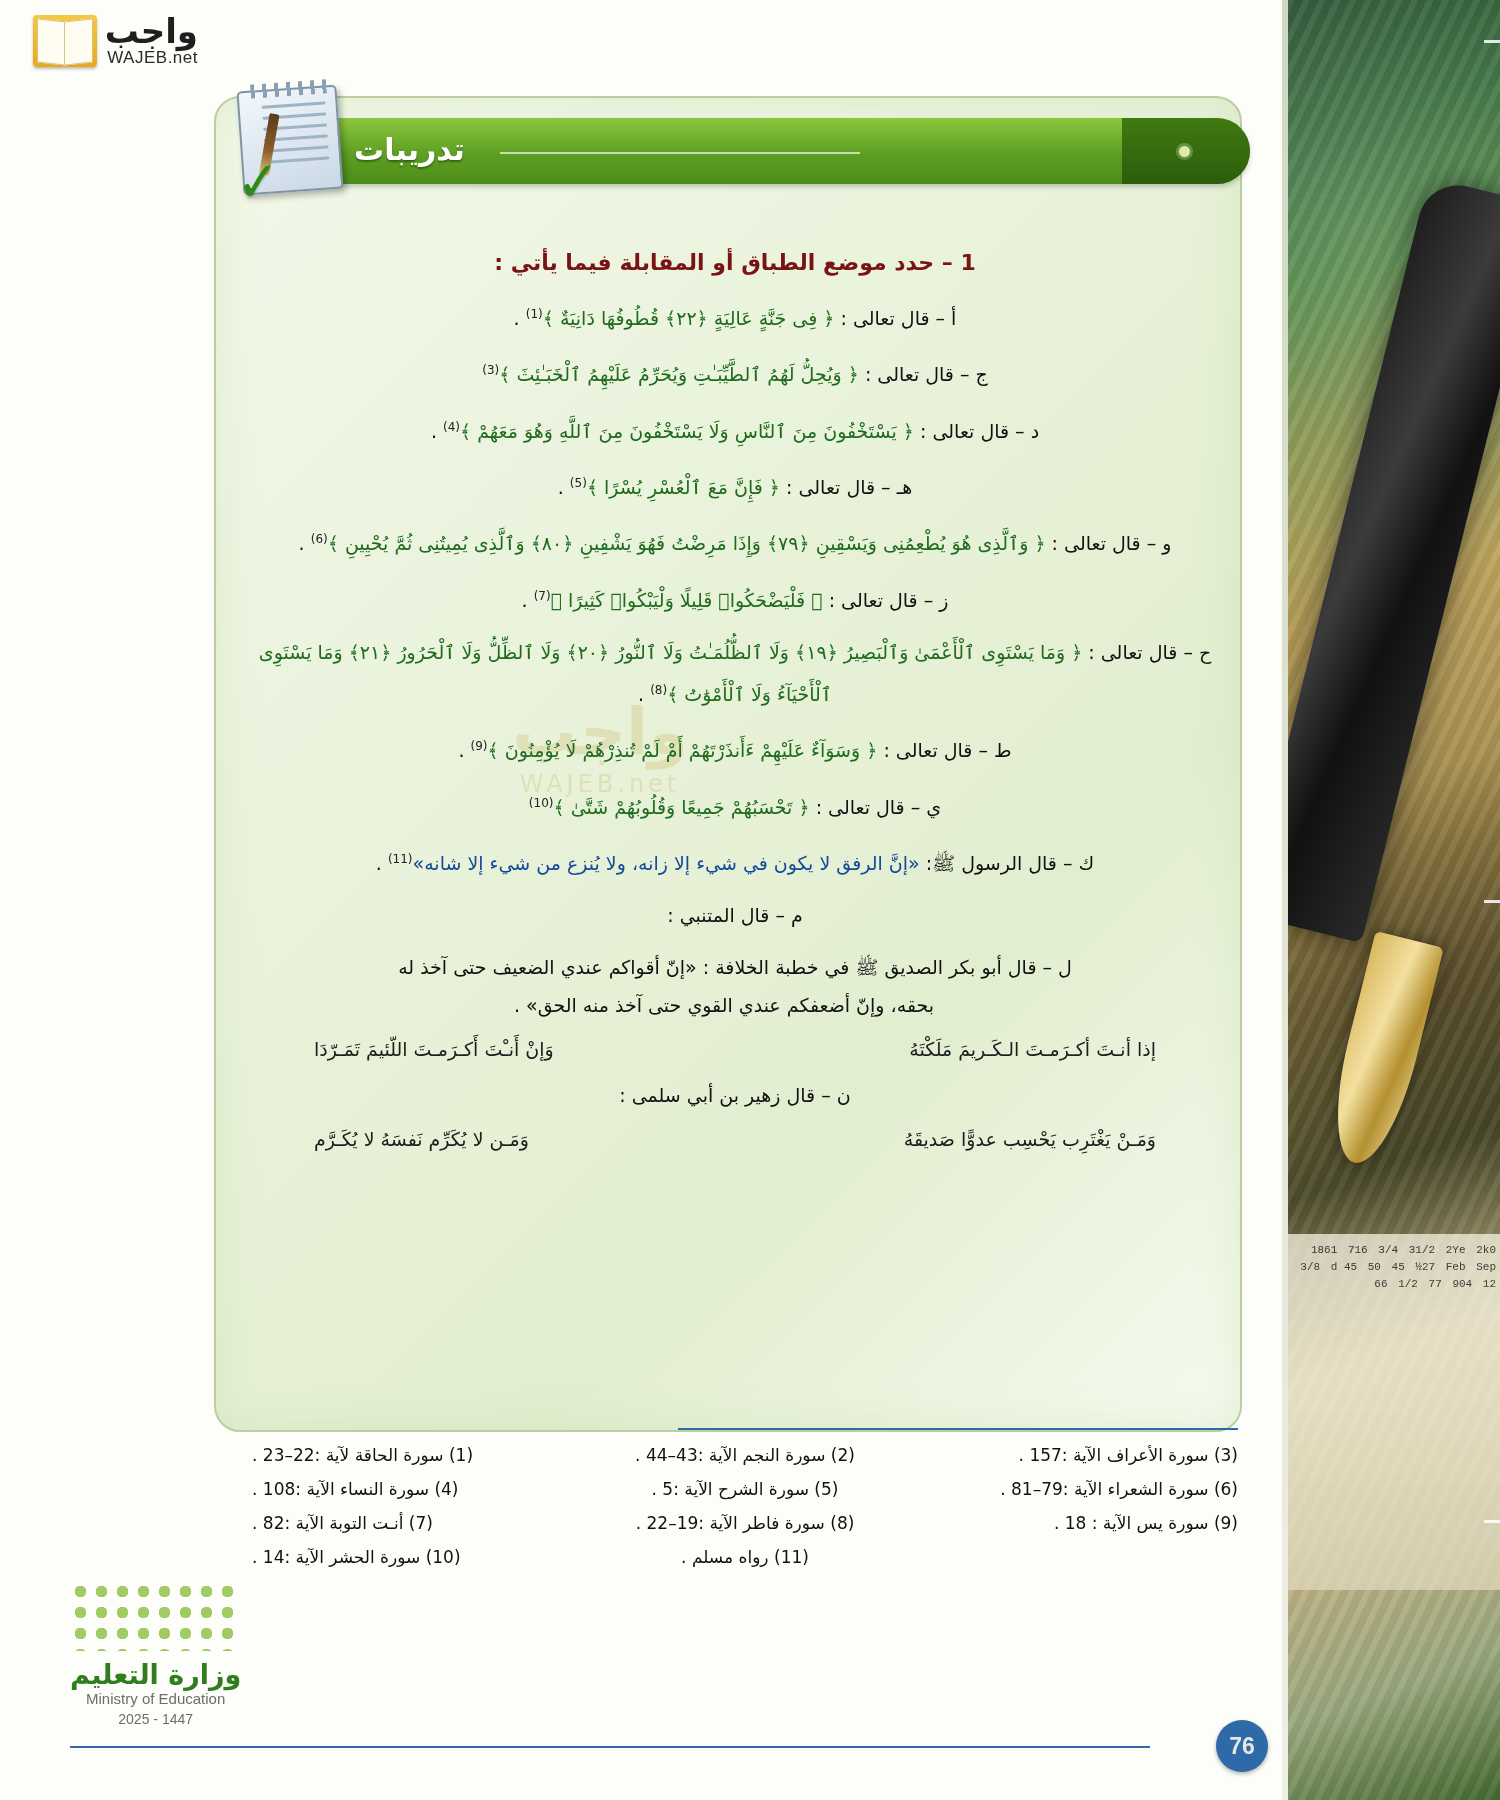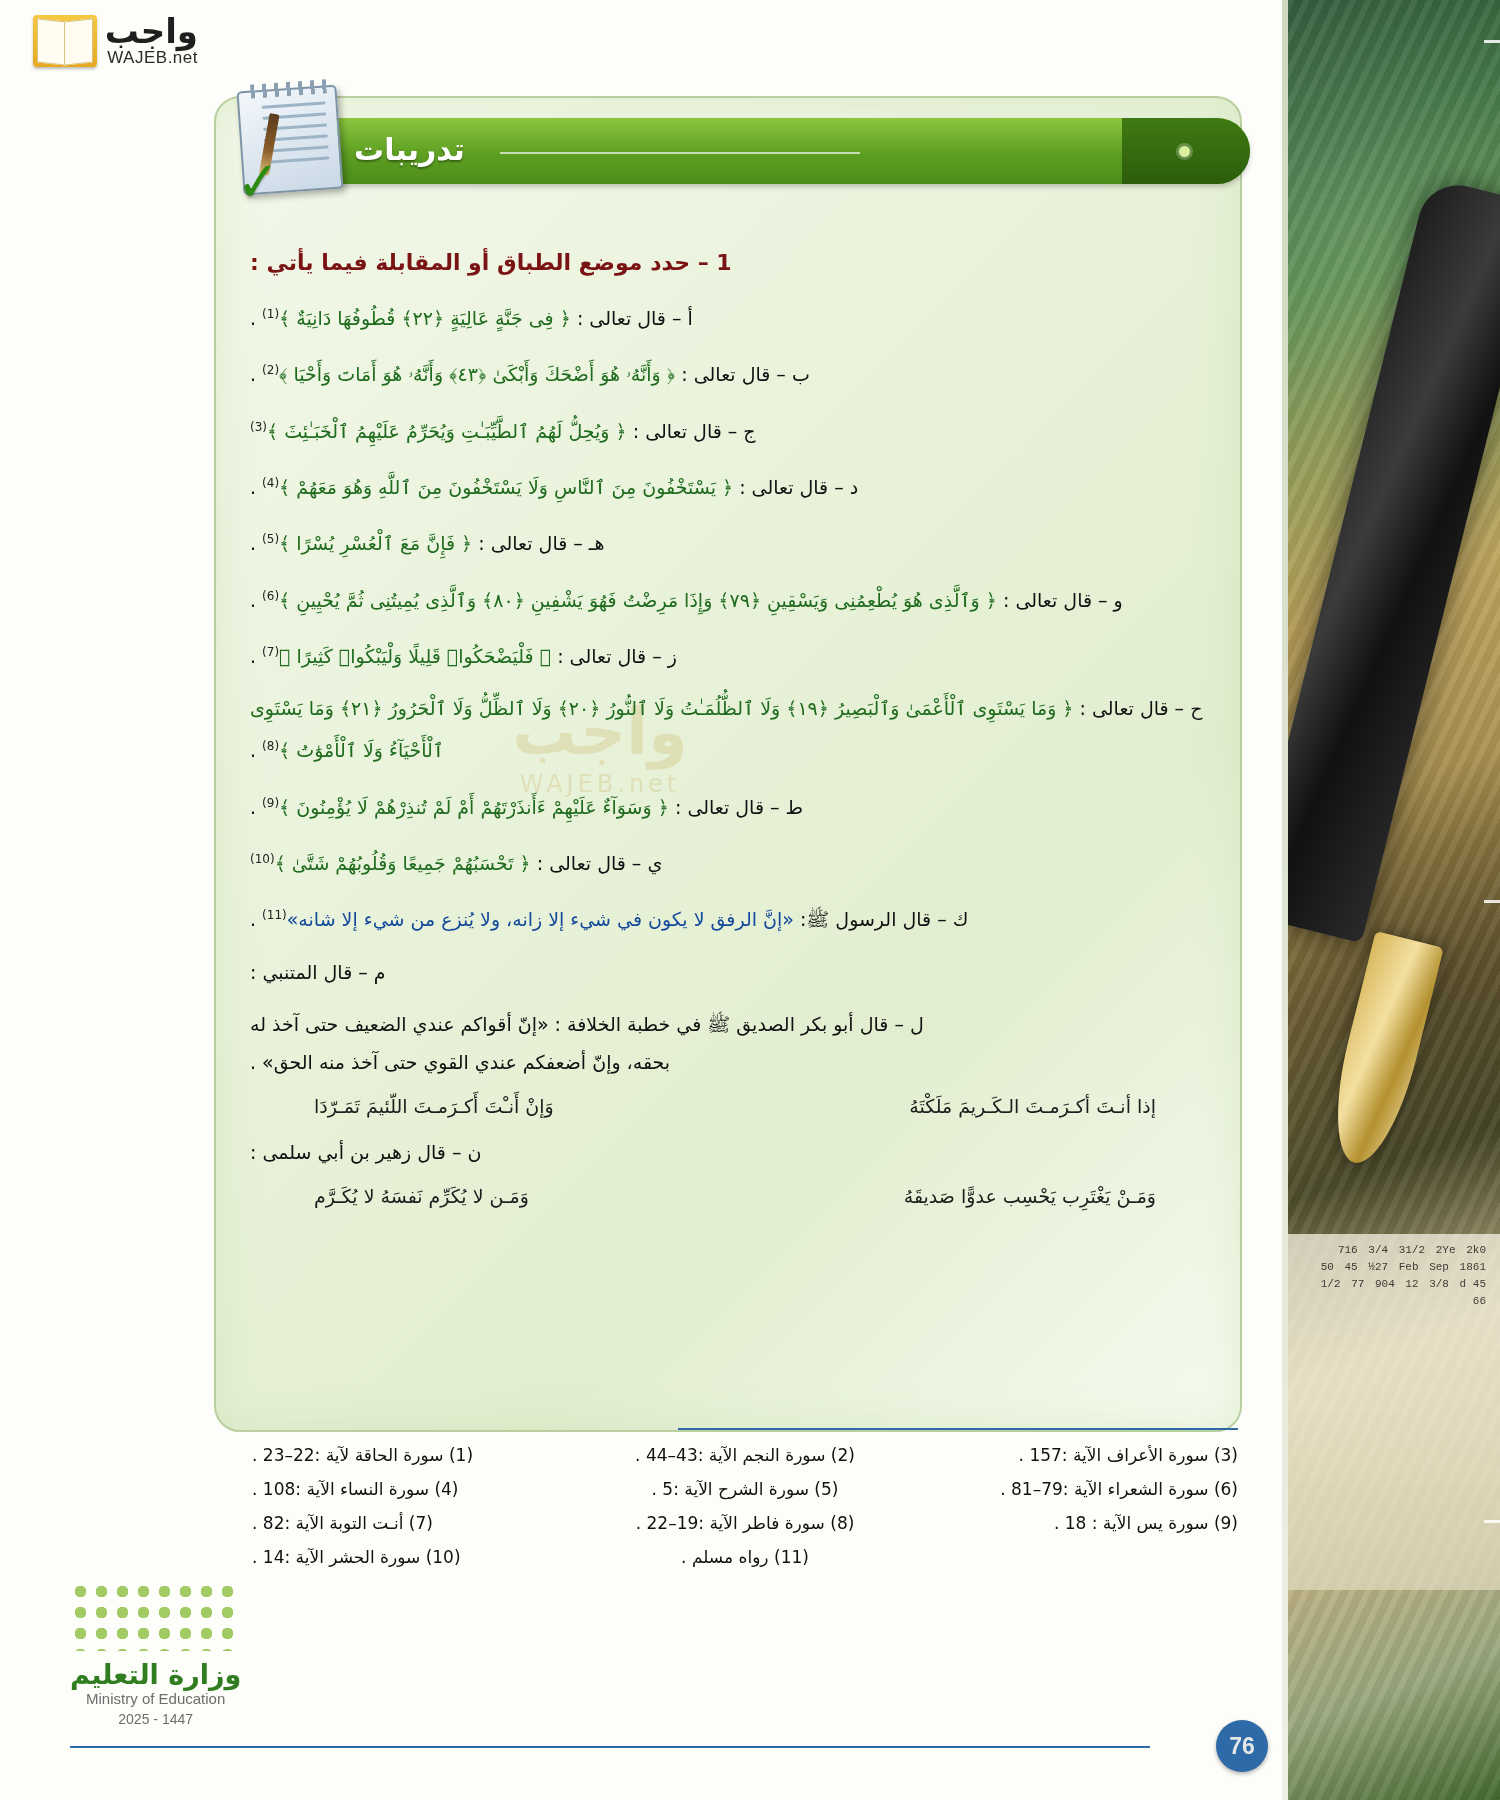--- a/index.html
+++ b/index.html
@@ -44,21 +44,21 @@
     position:absolute;left:28%;top:52%;width:70px;height:230px;
     background:linear-gradient(100deg,#d9b65b,#f3e0a0 40%,#b4902f 70%,#e8d392);
     transform:rotate(14deg);
     border-radius:6px 6px 50% 50%;
     box-shadow:0 0 16px rgba(0,0,0,.45);
   }
   .photo-strip .numbers{
     position:absolute;left:0;right:0;bottom:210px;height:340px;
     background:linear-gradient(180deg, rgba(250,246,230,.86), rgba(224,216,188,.88));
     color:#2e2e2e;font-family:"Liberation Mono",monospace;font-size:11px;
-    line-height:17px;padding:8px 12px;opacity:.85;
+    line-height:17px;padding:8px 2px;opacity:.85;
   }
   .photo-strip .numbers span{display:inline-block;margin:0 2px;}
   .strip-edge{
     position:absolute;top:0;right:212px;width:6px;height:1800px;
     background:linear-gradient(180deg,#cfd8c0,#eef0e4);
   }
   
   .nick{position:absolute;right:0;width:16px;height:3px;background:#fff;opacity:.85;}
   
   .logo{
@@ -137,21 +137,21 @@
     border-radius:2px;
   }
   .note-icon .check{
     position:absolute;bottom:-16px;left:-10px;width:46px;height:46px;color:#2e8b12;
     font-size:54px;line-height:40px;font-family:"DejaVu Sans",sans-serif;font-weight:bold;
     text-shadow:0 2px 2px rgba(0,0,0,.25);
   }
   
   .body{
     position:absolute;top:250px;right:280px;left:250px;
-    direction:rtl;text-align:left;color:#1d1d1d;
+    direction:rtl;text-align:center;color:#1d1d1d;
   }
   .q-head{
     font-size:22px;font-weight:bold;color:#7a1414;margin-bottom:20px;
     font-family:"DejaVu Sans",sans-serif;
   }
   .q-head .num{color:#7a1414;}
   .line{
     font-size:19px;line-height:38px;margin-bottom:14px;
     font-family:"DejaVu Sans",sans-serif;color:#111;
   }
@@ -267,25 +267,20 @@
       <span class="num">1</span>
       <span>– حدد موضع الطباق أو المقابلة فيما يأتي :</span>
     </div>
 
     <div class="line">
       <span class="lbl">أ – قال تعالى :</span>
       <span class="ayah">﴿ فِى جَنَّةٍ عَالِيَةٍ ﴿٢٢﴾ قُطُوفُهَا دَانِيَةٌ ﴾</span><sup>(1)</sup>
       <span>.</span>
     </div>
 
-    <div class="line">
-      <span class="lbl">ب – قال تعالى :</span>
-      <span class="ayah">﴿ وَأَنَّهُۥ هُوَ أَضْحَكَ وَأَبْكَىٰ ﴿٤٣﴾ وَأَنَّهُۥ هُوَ أَمَاتَ وَأَحْيَا ﴾</span><sup>(2)</sup>
-      <span>.</span>
-    </div>
 
     <div class="line">
       <span class="lbl">ج – قال تعالى :</span>
       <span class="ayah">﴿ وَيُحِلُّ لَهُمُ ٱلطَّيِّبَـٰتِ وَيُحَرِّمُ عَلَيْهِمُ ٱلْخَبَـٰئِثَ ﴾</span><sup>(3)</sup>
       <span></span>
     </div>
 
     <div class="line">
       <span class="lbl">د – قال تعالى :</span>
       <span class="ayah">﴿ يَسْتَخْفُونَ مِنَ ٱلنَّاسِ وَلَا يَسْتَخْفُونَ مِنَ ٱللَّهِ وَهُوَ مَعَهُمْ ﴾</span><sup>(4)</sup>

